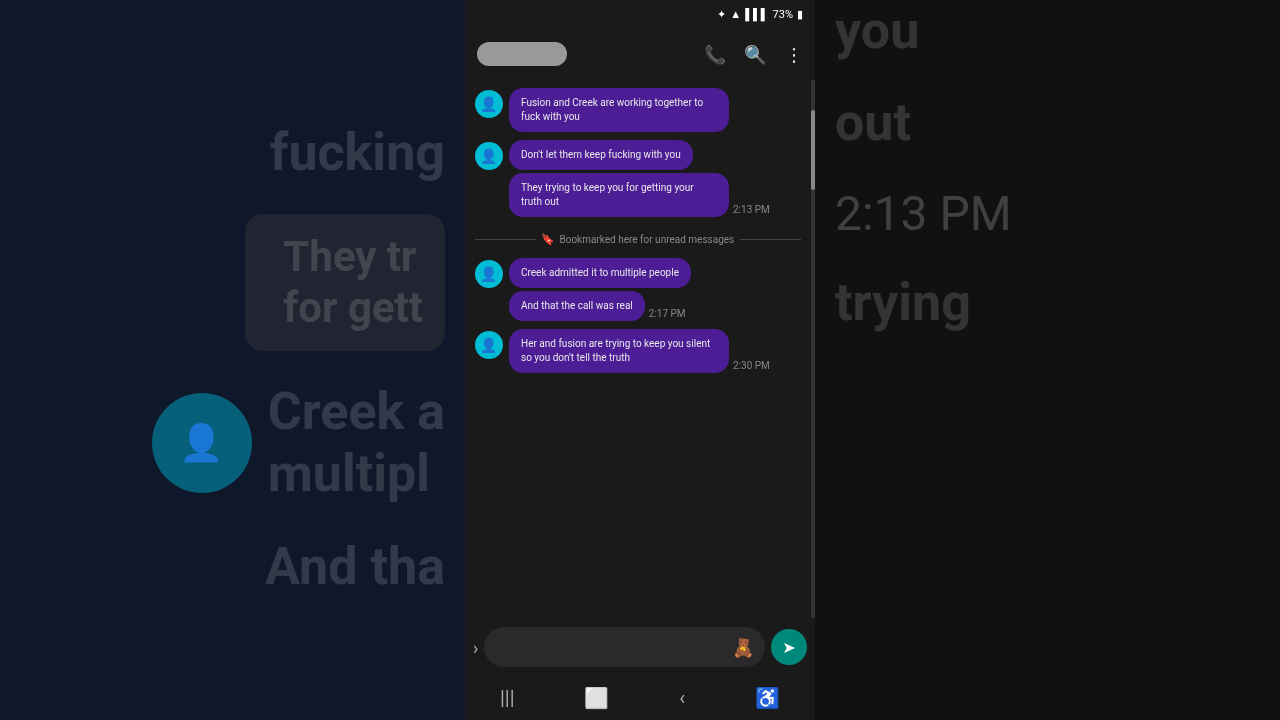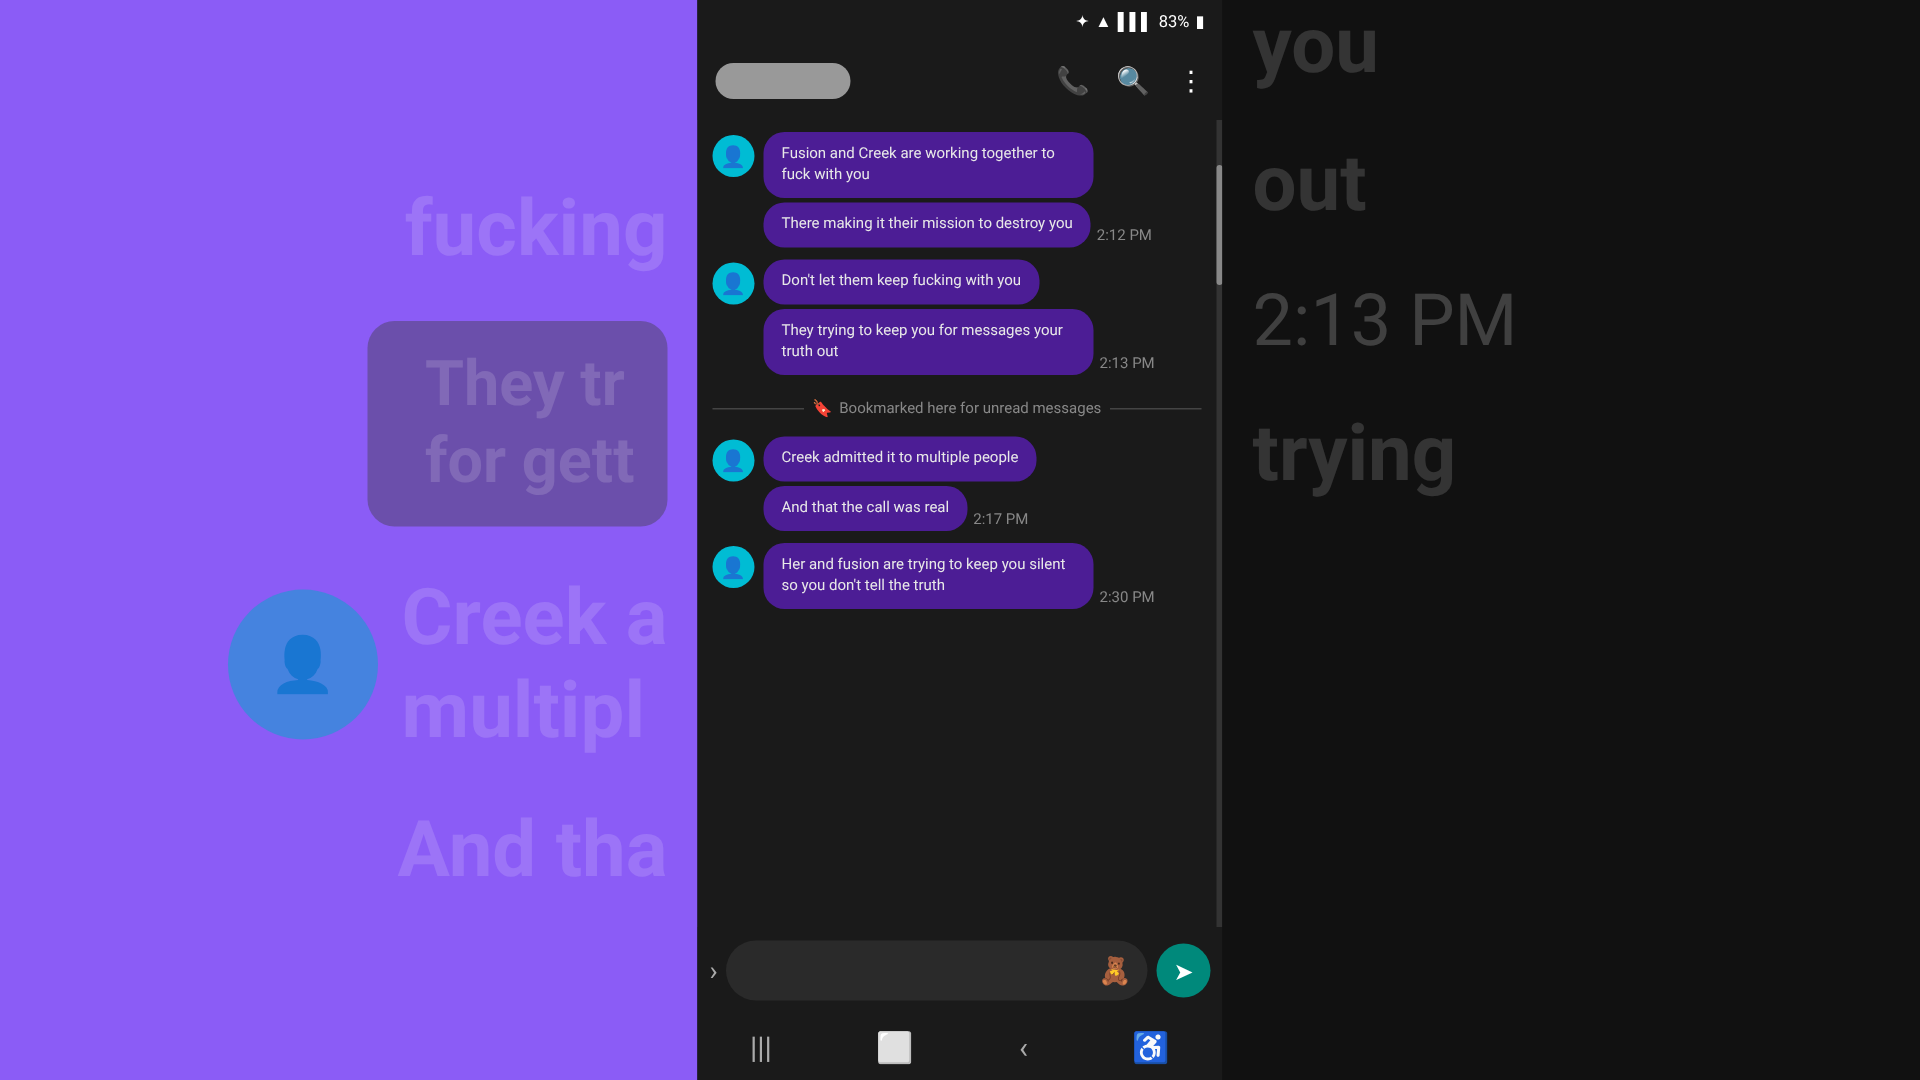--- a/index.html
+++ b/index.html
@@ -23,21 +23,21 @@
       justify-content: center;
     }
 
     
     .bg-left {
       position: absolute;
       left: 0;
       top: 0;
       width: 465px;
       height: 100%;
-      background: #8b5cf6;
+      background: #0f172a;
       display: flex;
       flex-direction: column;
       align-items: flex-end;
       justify-content: center;
       padding-right: 20px;
       gap: 30px;
     }
 
     .bg-right {
       position: absolute;
@@ -372,21 +372,21 @@
     <div class="bg-text">trying</div>
   </div>
 
   <div class="phone">
 
     <div class="status-bar">
       <div class="status-icons">
         <span>✦</span>
         <span>▲</span>
         <span>▌▌▌</span>
-        <span>83%</span>
+        <span>73%</span>
         <span>▮</span>
       </div>
     </div>
 
     <div class="app-header">
       <div class="header-name-pill"></div>
       <div class="header-icons">
         <span class="header-icon">📞</span>
         <span class="header-icon">🔍</span>
         <span class="header-icon">⋮</span>
@@ -398,45 +398,36 @@
 
         <div class="message-group">
           <div class="message-row">
             <div class="avatar">
               <span class="avatar-icon">👤</span>
             </div>
             <div class="bubble">
               <span>Fusion and Creek are working together to fuck with you</span>
             </div>
           </div>
+        </div>
+
+        <div class="message-group">
+          <div class="message-row">
+            <div class="avatar">
+              <span class="avatar-icon">👤</span>
+            </div>
+            <div class="bubble">
+              <span>Don't let them keep fucking with you</span>
+            </div>
+          </div>
           <div class="message-row">
             <div class="avatar-placeholder"></div>
             <div class="bubble-with-time">
               <div class="bubble">
-                <span>There making it their mission to destroy you</span>
-              </div>
-              <span class="bubble-time">2:12 PM</span>
-            </div>
-          </div>
-        </div>
-
-        <div class="message-group">
-          <div class="message-row">
-            <div class="avatar">
-              <span class="avatar-icon">👤</span>
-            </div>
-            <div class="bubble">
-              <span>Don't let them keep fucking with you</span>
-            </div>
-          </div>
-          <div class="message-row">
-            <div class="avatar-placeholder"></div>
-            <div class="bubble-with-time">
-              <div class="bubble">
-                <span>They trying to keep you for messages your truth out</span>
+                <span>They trying to keep you for getting your truth out</span>
               </div>
               <span class="bubble-time">2:13 PM</span>
             </div>
           </div>
         </div>
 
         <div class="bookmark-separator">
           <div class="bookmark-line"></div>
           <div class="bookmark-text">
             <span class="bookmark-icon">🔖</span>

